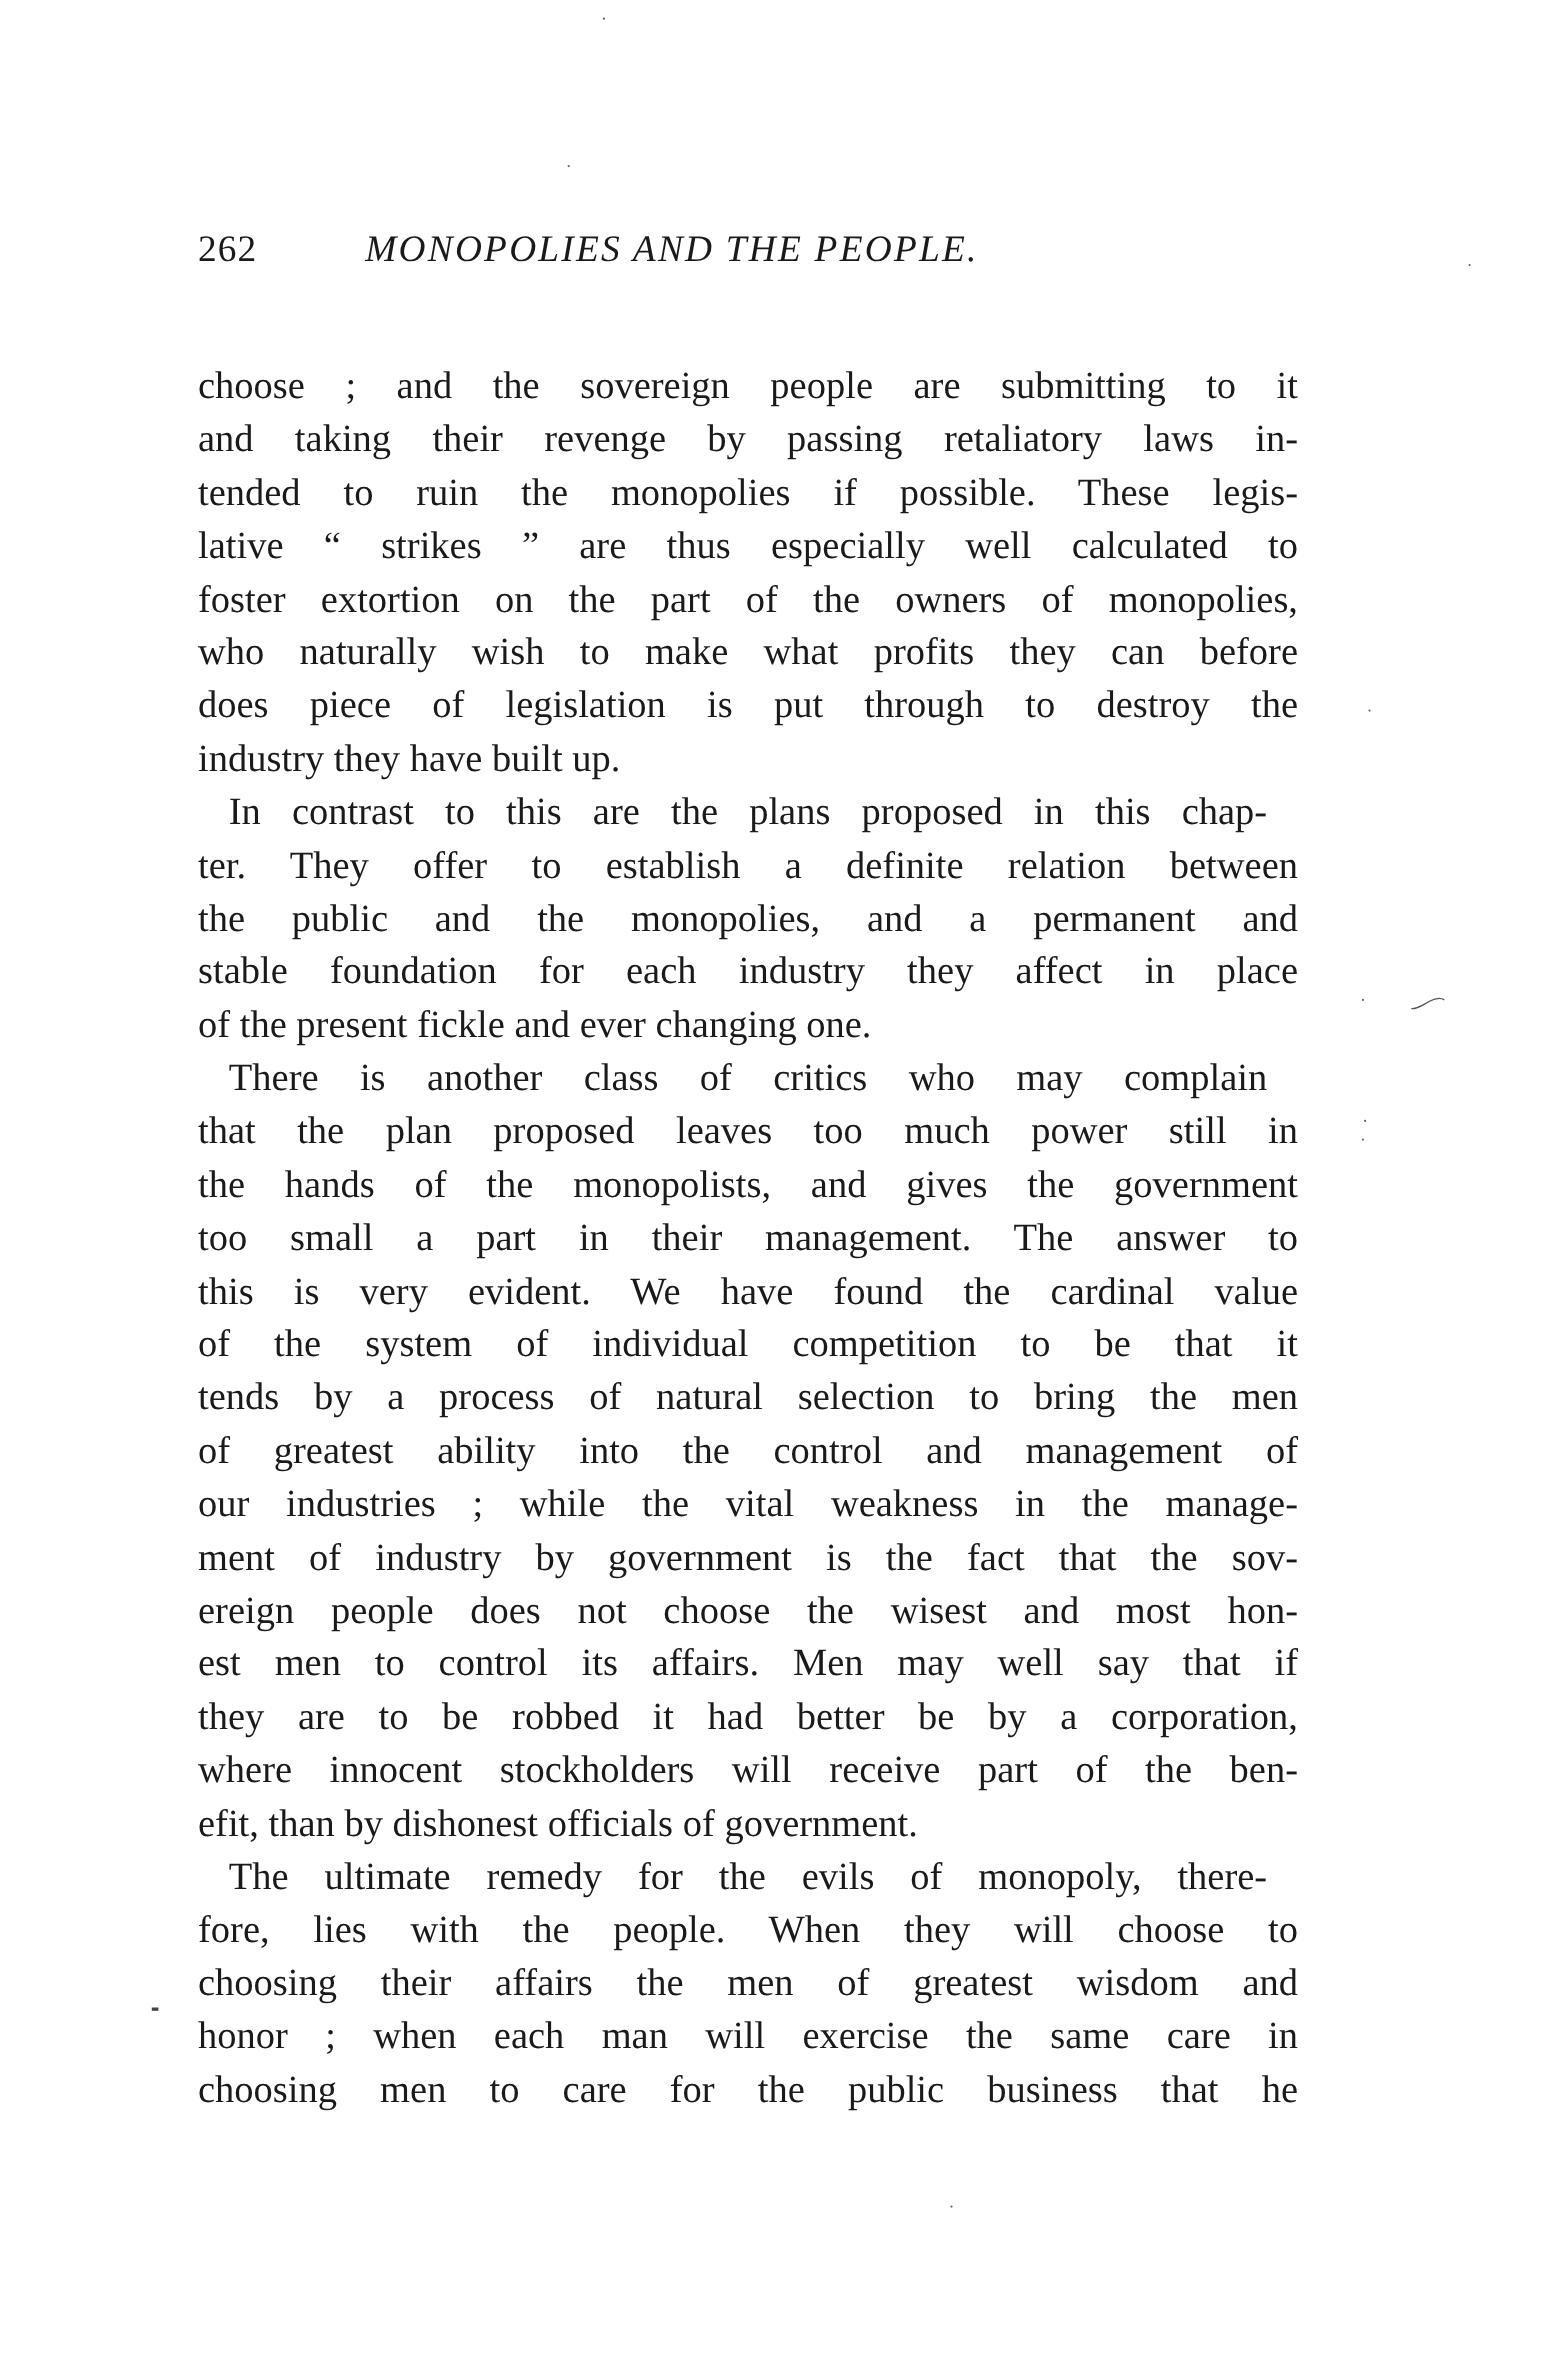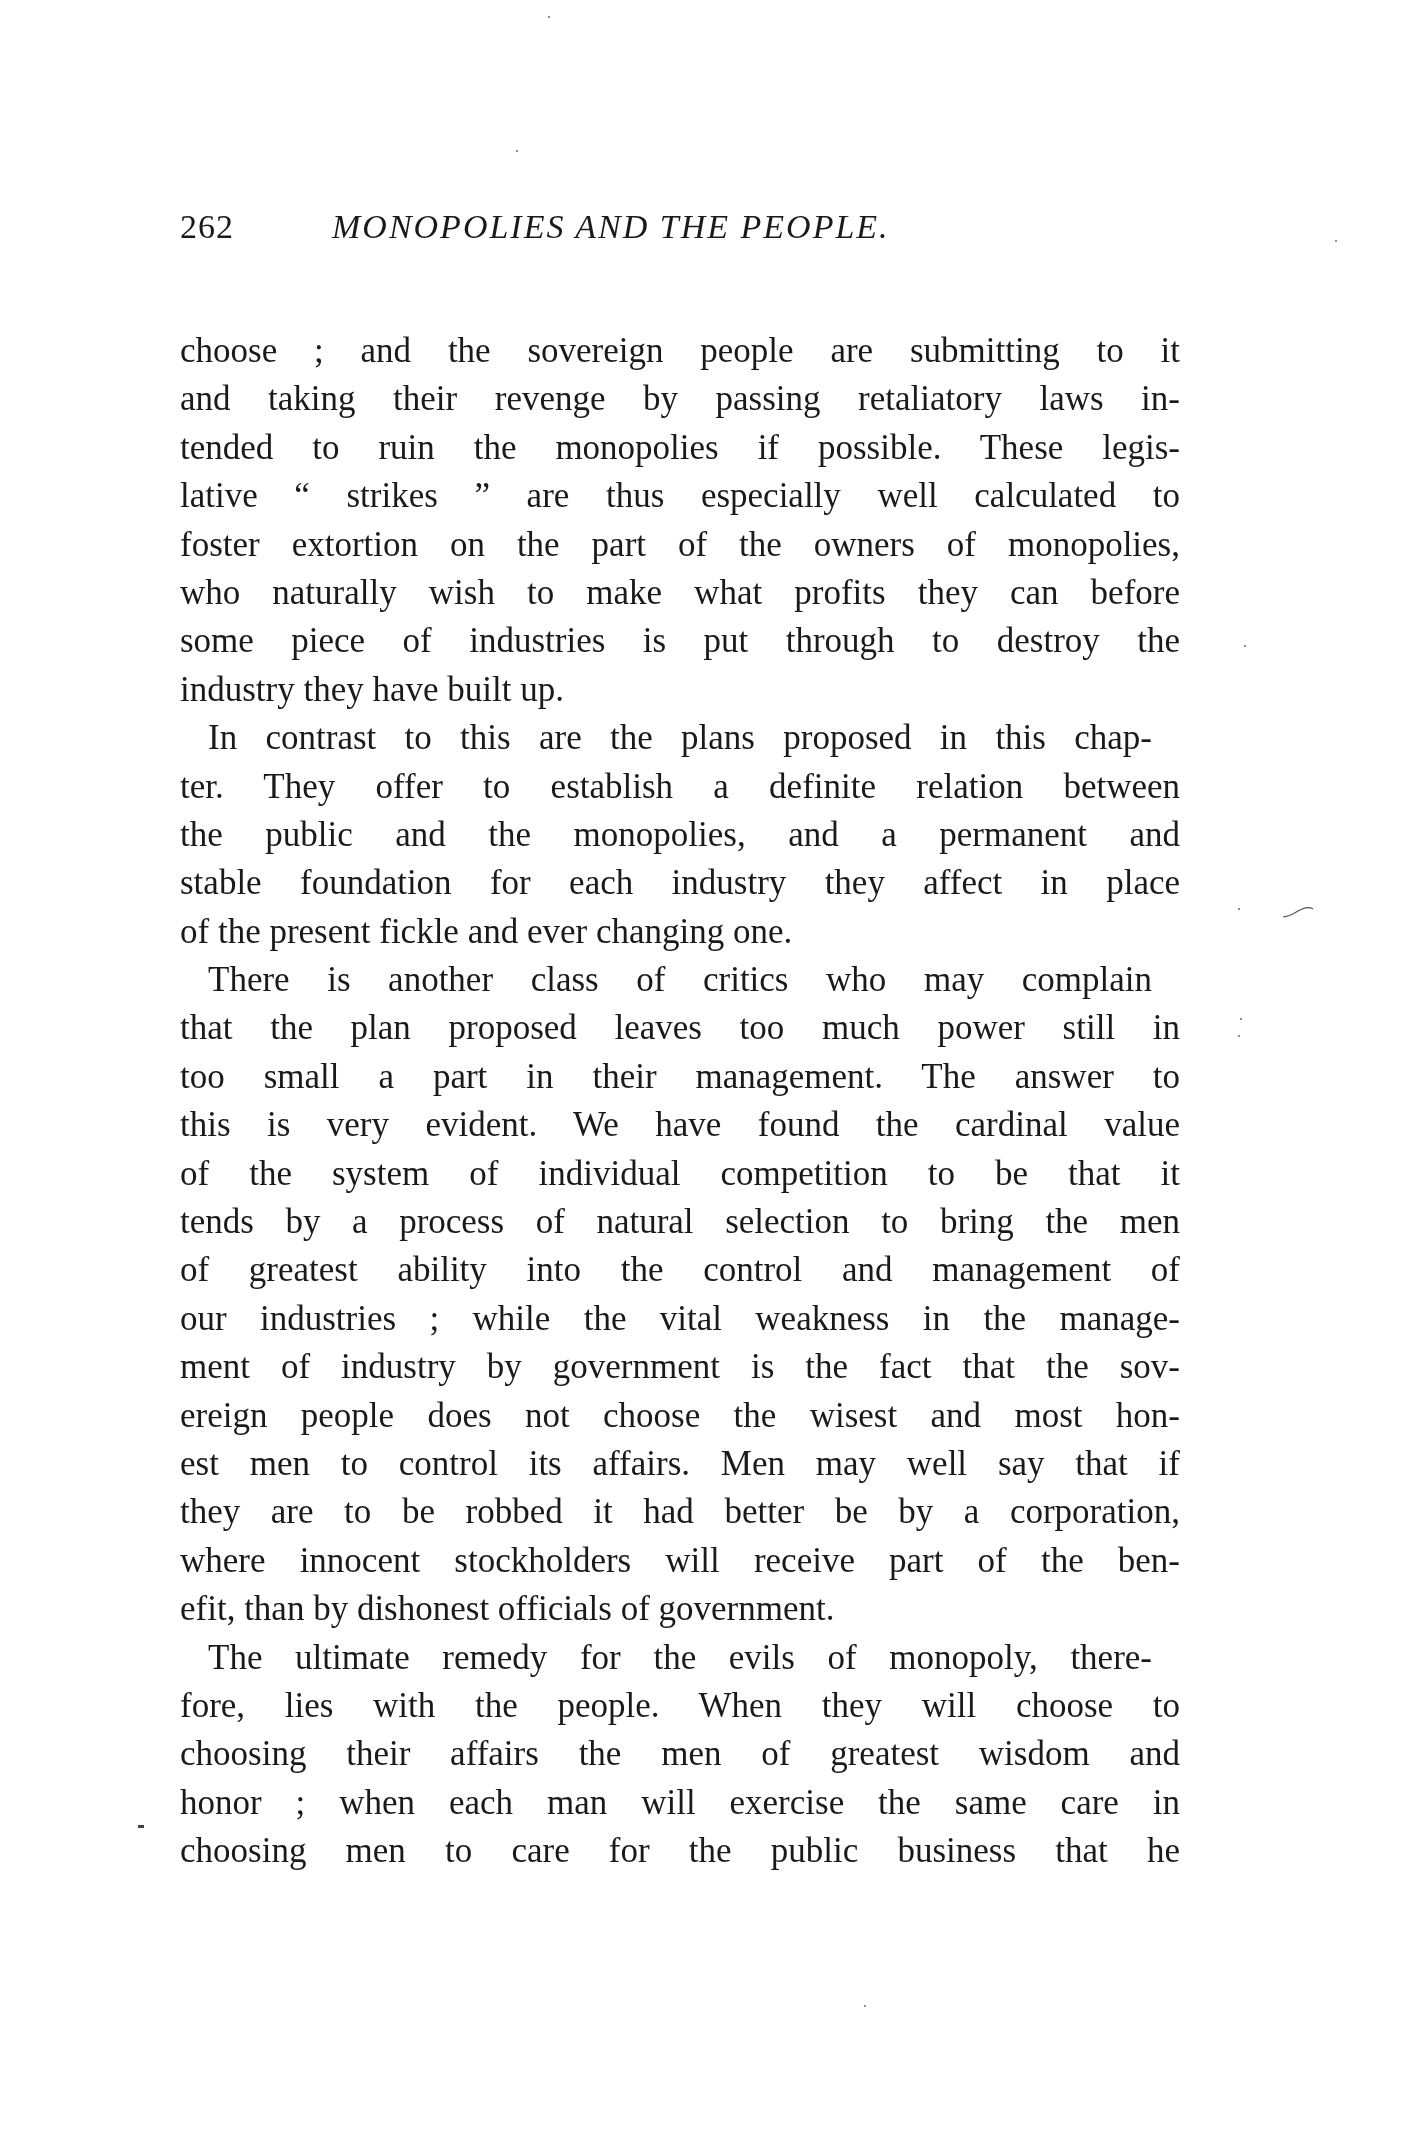--- a/index.html
+++ b/index.html
@@ -113,29 +113,30 @@
     <span class="running-title">MONOPOLIES AND THE PEOPLE.</span>
   </div>
 
   <div class="body-text" id="body-text">
       <div class="line"><span class="txt">choose ; and the sovereign people are submitting to it</span></div>
       <div class="line"><span class="txt">and taking their revenge by passing retaliatory laws in-</span></div>
       <div class="line"><span class="txt">tended to ruin the monopolies if possible. These legis-</span></div>
       <div class="line"><span class="txt">lative “ strikes ” are thus especially well calculated to</span></div>
       <div class="line"><span class="txt">foster extortion on the part of the owners of monopolies,</span></div>
       <div class="line"><span class="txt">who naturally wish to make what profits they can before</span></div>
-      <div class="line"><span class="txt">some piece of industries is put through to destroy the</span></div>
+      <div class="line"><span class="txt">does piece of legislation is put through to destroy the</span></div>
       <div class="line last"><span class="txt">industry they have built up.</span></div>
       <div class="line indent"><span class="txt">In contrast to this are the plans proposed in this chap-</span></div>
       <div class="line"><span class="txt">ter. They offer to establish a definite relation between</span></div>
       <div class="line"><span class="txt">the public and the monopolies, and a permanent and</span></div>
       <div class="line"><span class="txt">stable foundation for each industry they affect in place</span></div>
       <div class="line last"><span class="txt">of the present fickle and ever changing one.</span></div>
       <div class="line indent"><span class="txt">There is another class of critics who may complain</span></div>
       <div class="line"><span class="txt">that the plan proposed leaves too much power still in</span></div>
+      <div class="line"><span class="txt">the hands of the monopolists, and gives the government</span></div>
       <div class="line"><span class="txt">too small a part in their management. The answer to</span></div>
       <div class="line"><span class="txt">this is very evident. We have found the cardinal value</span></div>
       <div class="line"><span class="txt">of the system of individual competition to be that it</span></div>
       <div class="line"><span class="txt">tends by a process of natural selection to bring the men</span></div>
       <div class="line"><span class="txt">of greatest ability into the control and management of</span></div>
       <div class="line"><span class="txt">our industries ; while the vital weakness in the manage-</span></div>
       <div class="line"><span class="txt">ment of industry by government is the fact that the sov-</span></div>
       <div class="line"><span class="txt">ereign people does not choose the wisest and most hon-</span></div>
       <div class="line"><span class="txt">est men to control its affairs. Men may well say that if</span></div>
       <div class="line"><span class="txt">they are to be robbed it had better be by a corporation,</span></div>

